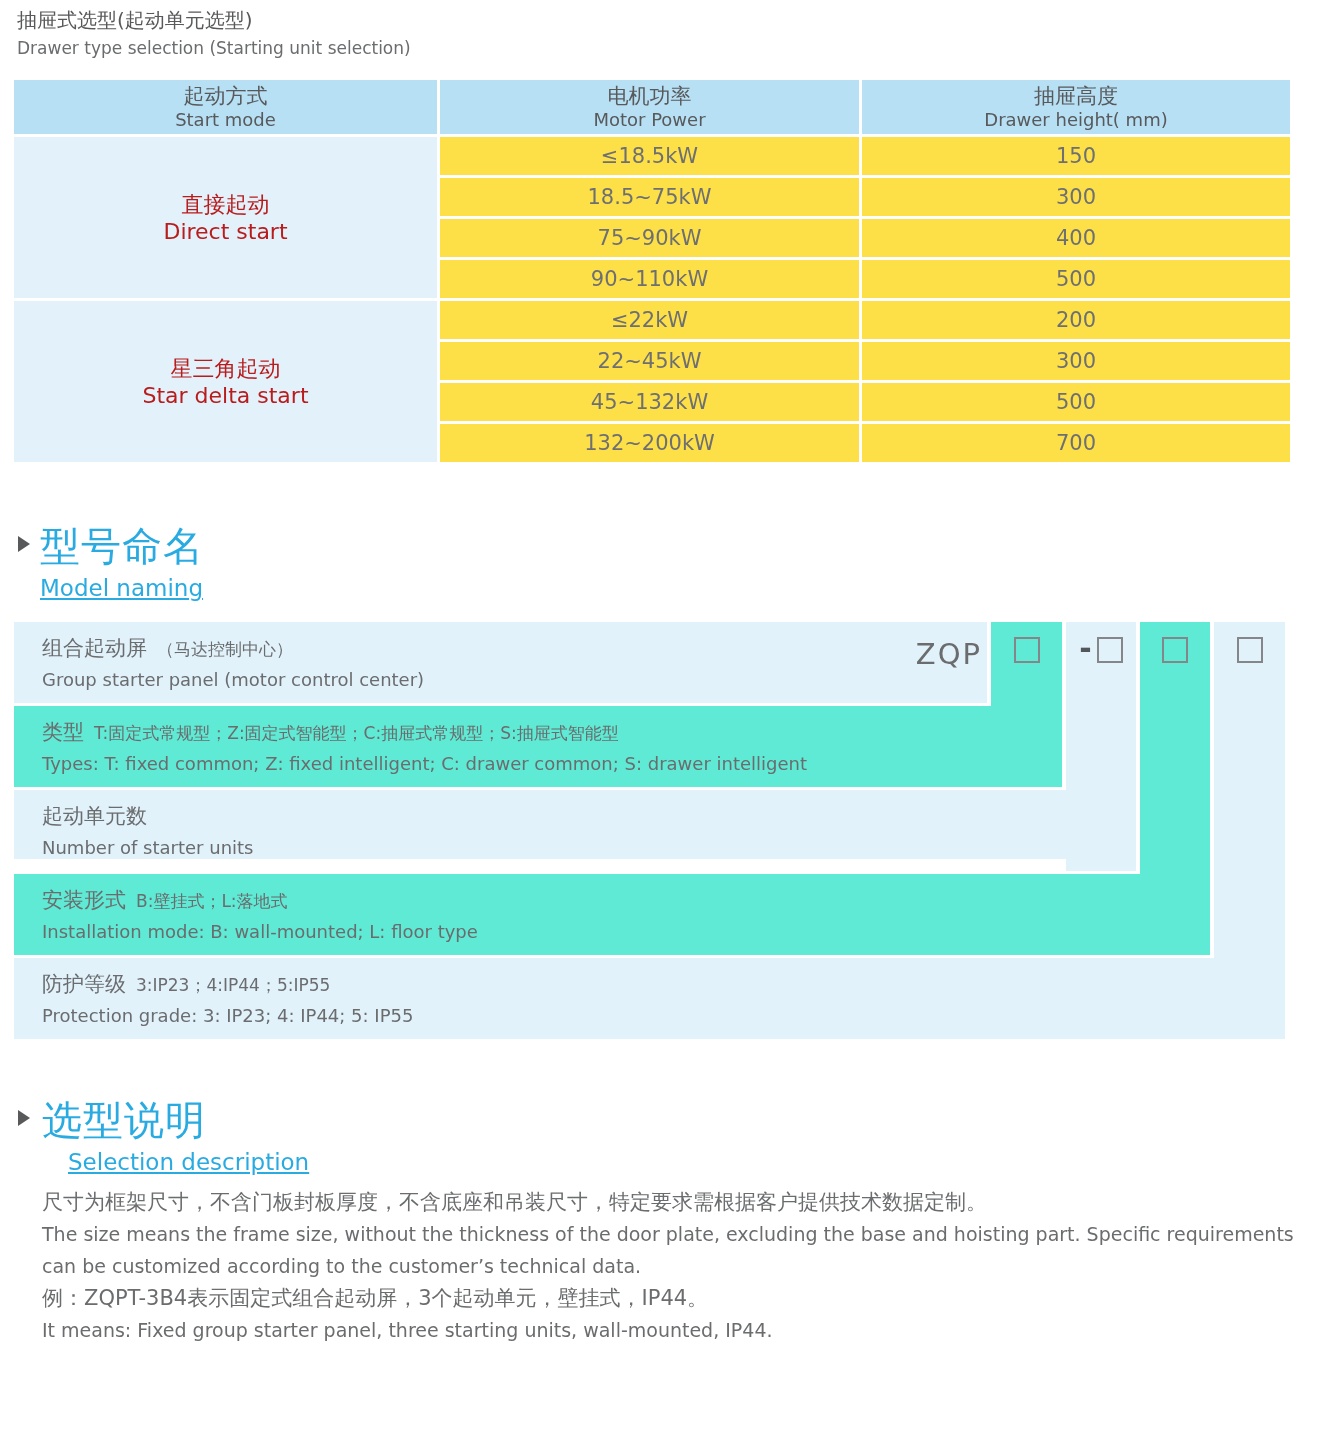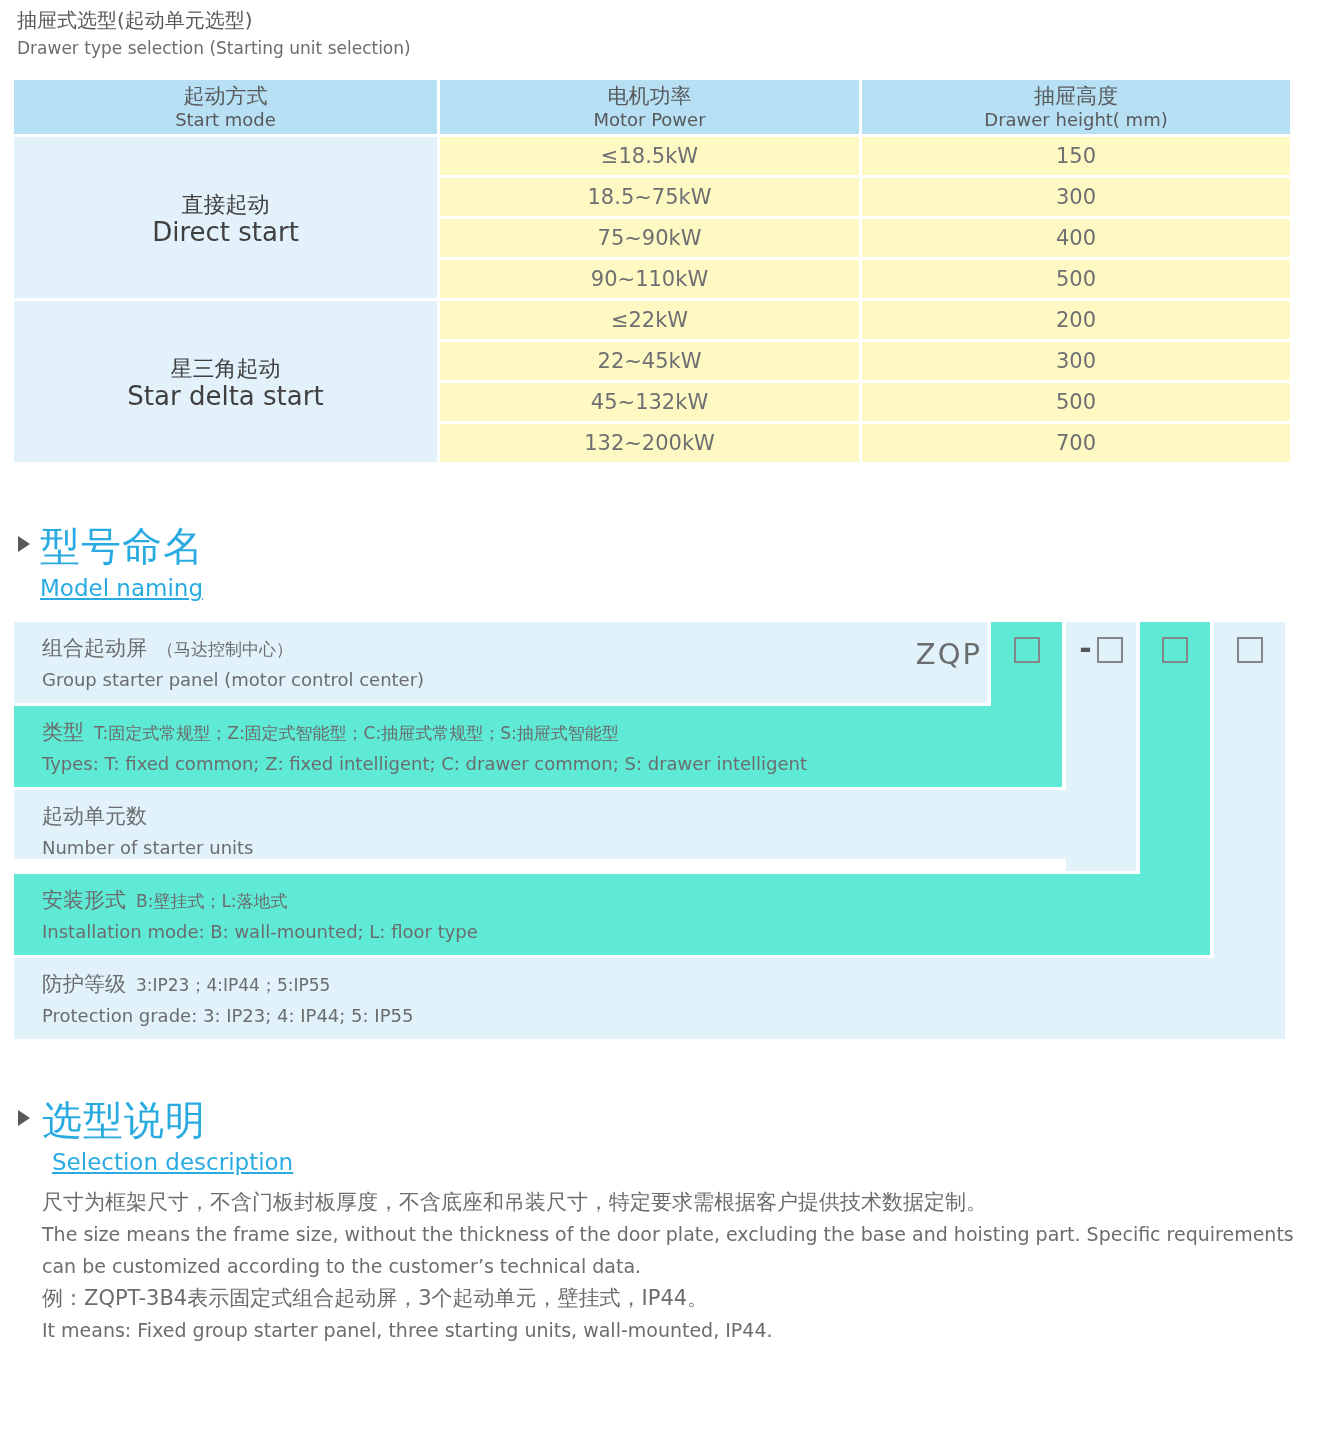--- a/index.html
+++ b/index.html
@@ -24,29 +24,29 @@
     grid-template-rows:54px repeat(8,38px);
     gap:3px;
   }
   .sel-table .th{
     background:#b7e0f4;color:#58595b;
     display:flex;flex-direction:column;align-items:center;justify-content:center;
   }
   .sel-table .th .cn{font-size:21px;line-height:26px;}
   .sel-table .th .en{font-size:18px;line-height:22px;}
   .sel-table .cell{
-    background:#fef9c3;color:#6e6f72;font-size:21px;
+    background:#fde047;color:#6e6f72;font-size:21px;
     display:flex;align-items:center;justify-content:center;
   }
   .sel-table .group-cell{
-    background:#e2f1fa;color:#404040;
+    background:#e2f1fa;color:#b91c1c;
     display:flex;flex-direction:column;align-items:center;justify-content:center;
   }
   .sel-table .group-cell .cn{font-size:22px;line-height:28px;}
-  .sel-table .group-cell .en{font-size:26px;line-height:26px;}
+  .sel-table .group-cell .en{font-size:22px;line-height:26px;}
 
   
   .tri{
     position:absolute;width:0;height:0;
     border-left:12px solid #58595b;
     border-top:8px solid transparent;
     border-bottom:8px solid transparent;
   }
   .head-cn{position:absolute;font-size:40px;line-height:48px;color:#29abe2;letter-spacing:1px;}
   .head-en{position:absolute;font-size:23px;line-height:28px;color:#29abe2;text-decoration:underline;}
@@ -183,21 +183,21 @@
     <div class="m-row m-blue" style="top:336px;width:1271px;height:81px;">
       <div class="m-line1">
         <span class="m-label">防护等级</span><span class="m-detail">3:IP23；4:IP44；5:IP55</span>
       </div>
       <div class="m-en">Protection grade: 3: IP23; 4: IP44; 5: IP55</div>
     </div>
   </div>
 
   <span class="tri" style="left:18px;top:1110px;"></span>
   <div class="head-cn" style="left:42px;top:1096px;">选型说明</div>
-  <div class="head-en" style="left:52px;top:1148px;">Selection description</div>
+  <div class="head-en" style="left:68px;top:1148px;">Selection description</div>
 
   <div class="paragraphs">
     <p class="cn">尺寸为框架尺寸，不含门板封板厚度，不含底座和吊装尺寸，特定要求需根据客户提供技术数据定制。</p>
     <p class="en">The size means the frame size, without the thickness of the door plate, excluding the base and hoisting part. Specific requirements can be customized according to the customer’s technical data.</p>
     <p class="cn">例：ZQPT-3B4表示固定式组合起动屏，3个起动单元，壁挂式，IP44。</p>
     <p class="en">It means: Fixed group starter panel, three starting units, wall-mounted, IP44.</p>
   </div>
 
 </div>
 

